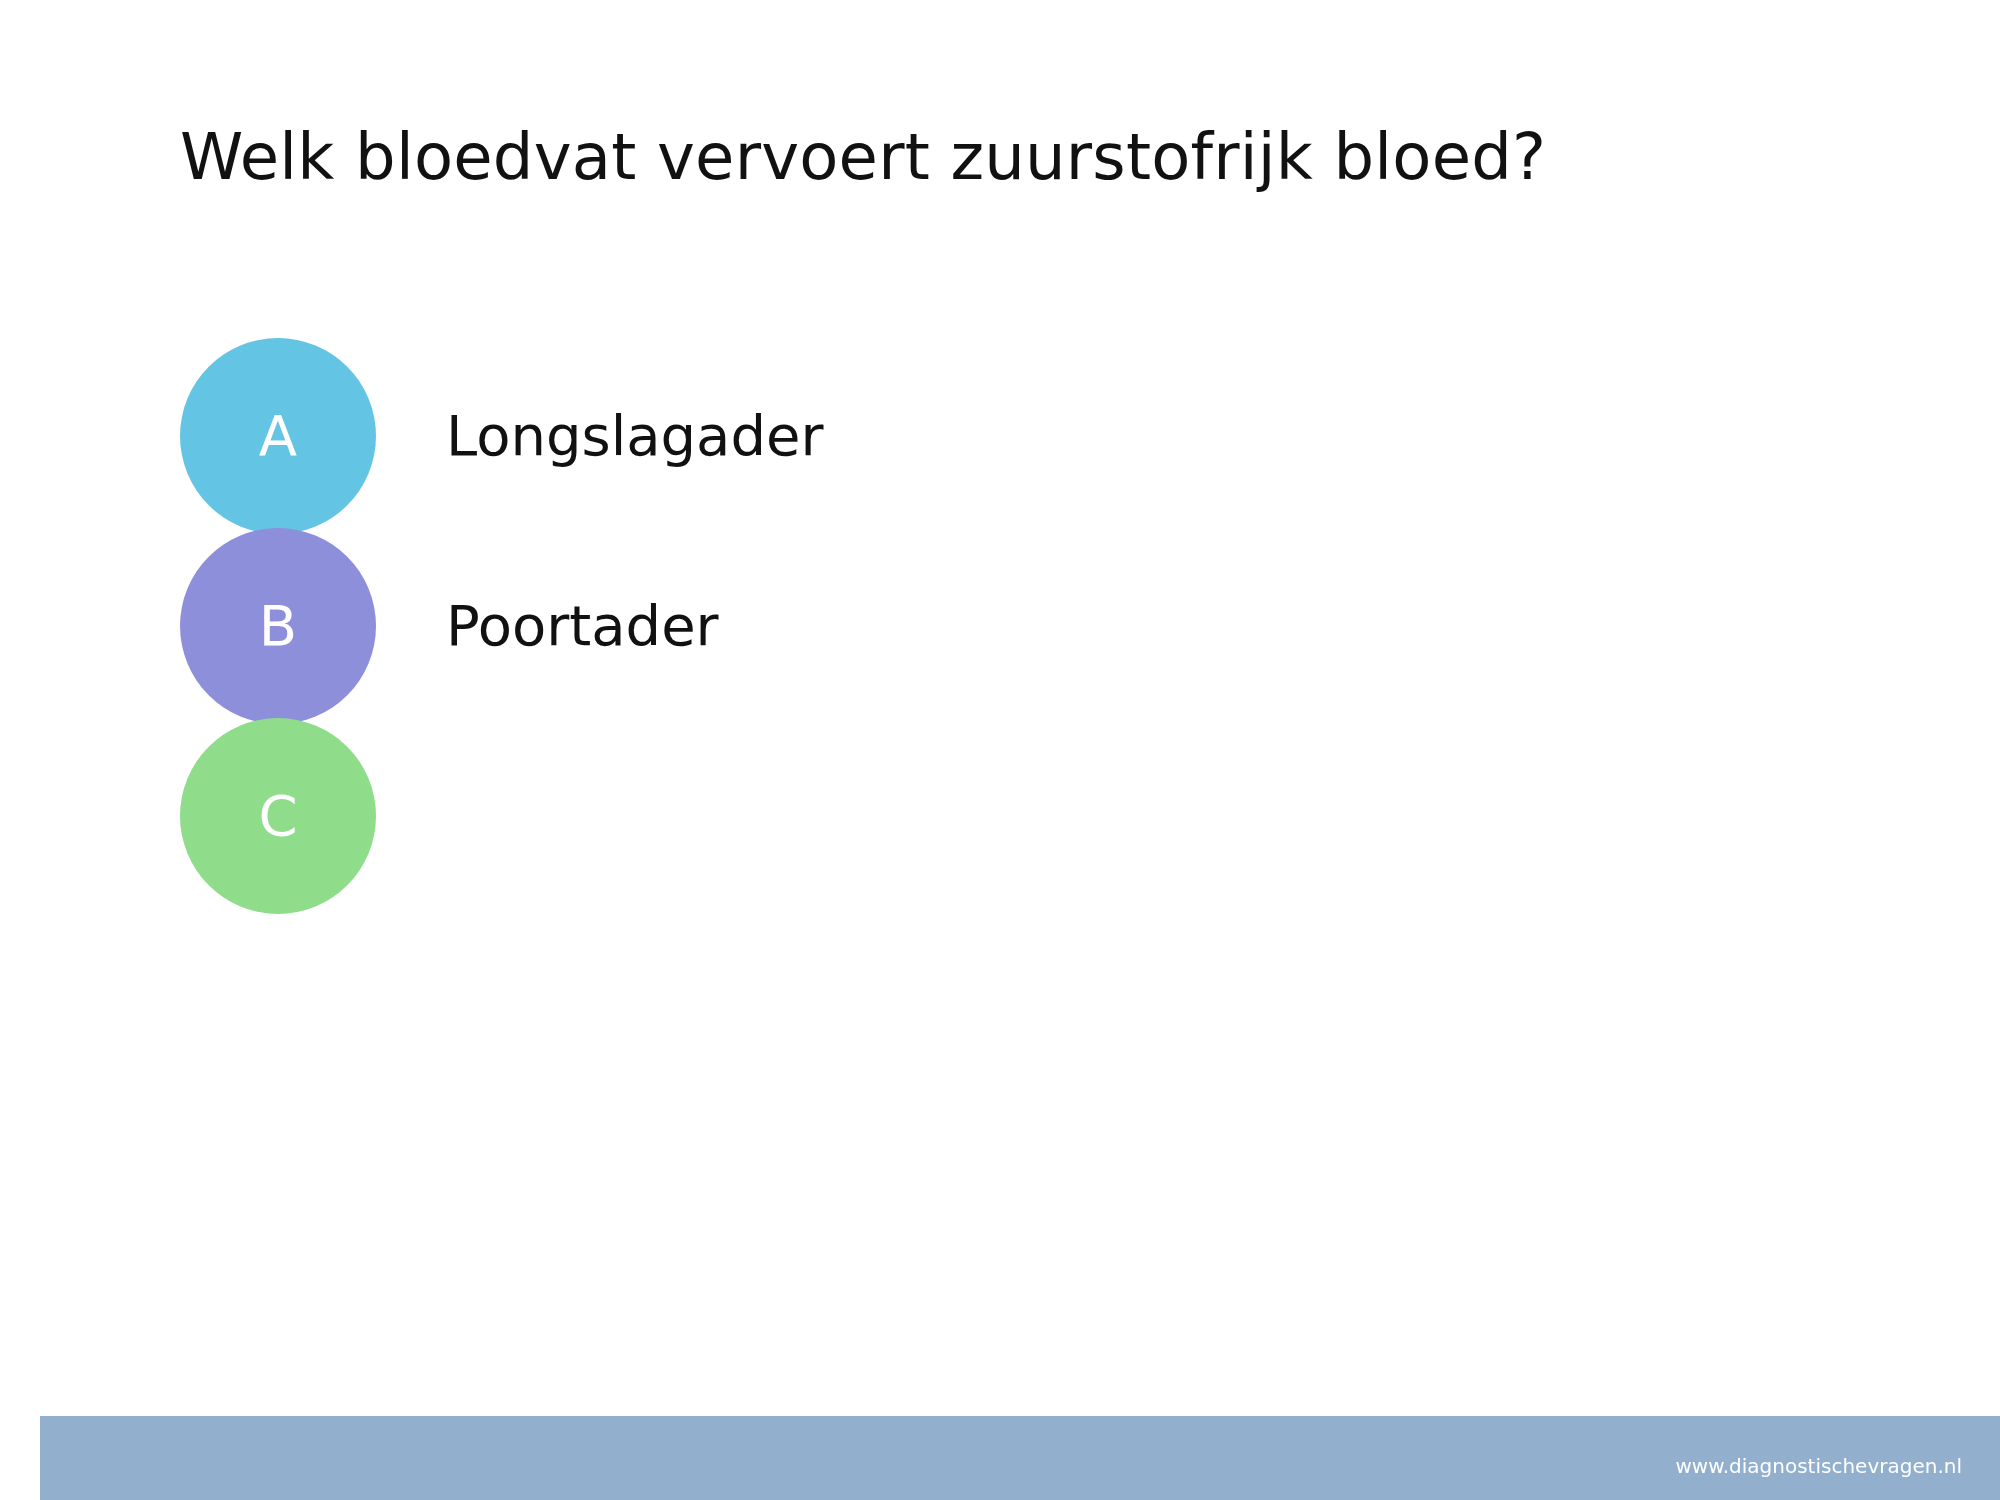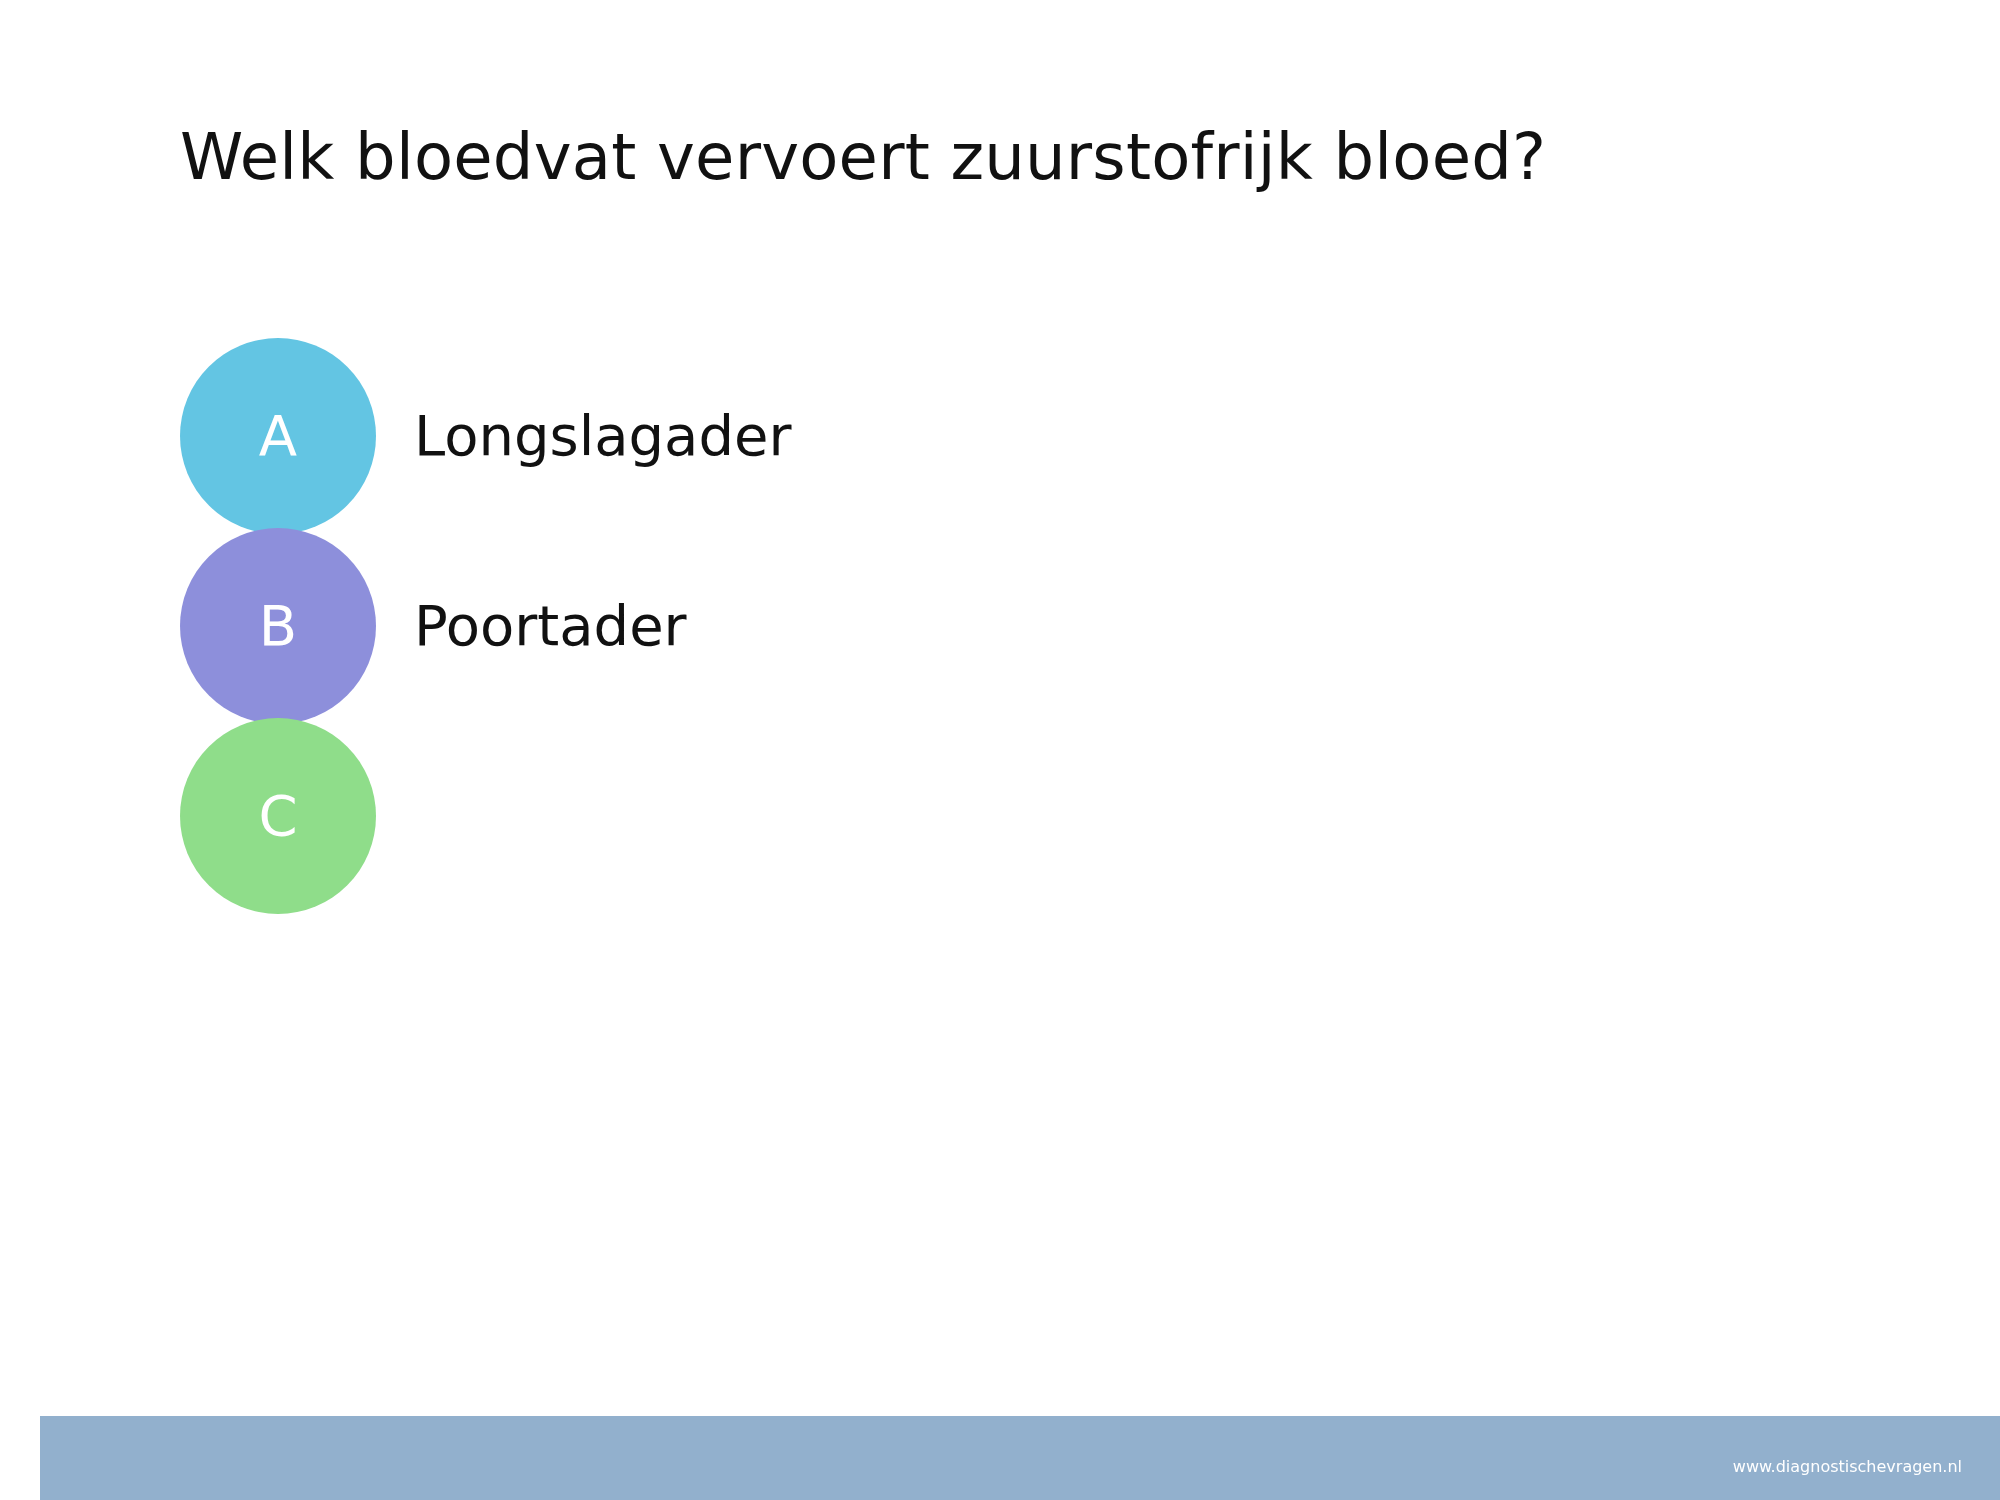--- a/index.html
+++ b/index.html
@@ -52,41 +52,41 @@
     display: flex;
     align-items: center;
     justify-content: center;
     flex: 0 0 auto;
     color: #ffffff;
     font-size: 56px;
     font-weight: 400;
     line-height: 1;
   }
   .option-label {
-    margin-left: 38px;
+    margin-left: 70px;
     font-size: 56px;
     color: #111111;
     line-height: 1;
     white-space: nowrap;
   }
   .footer-bar {
     position: absolute;
     left: 40px;
     bottom: 0;
     width: 1960px;
     height: 100px;
     background: #92b0cd;
   }
   .footer-url {
     position: absolute;
     right: 38px;
     top: 50%;
     transform: translateY(-50%);
     color: #ffffff;
-    font-size: 16px;
+    font-size: 20px;
     font-family: "DejaVu Sans", sans-serif;
     white-space: nowrap;
   }
 </style>
 </head>
 <body style="background: rgb(255, 255, 255);">
 
 <div class="slide">
 
   <div class="question-title">Welk bloedvat vervoert zuurstofrijk bloed?</div>

